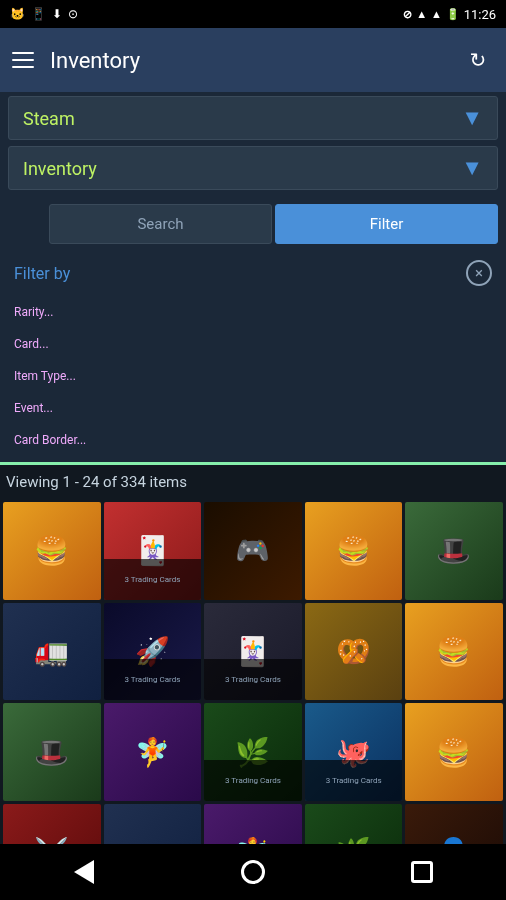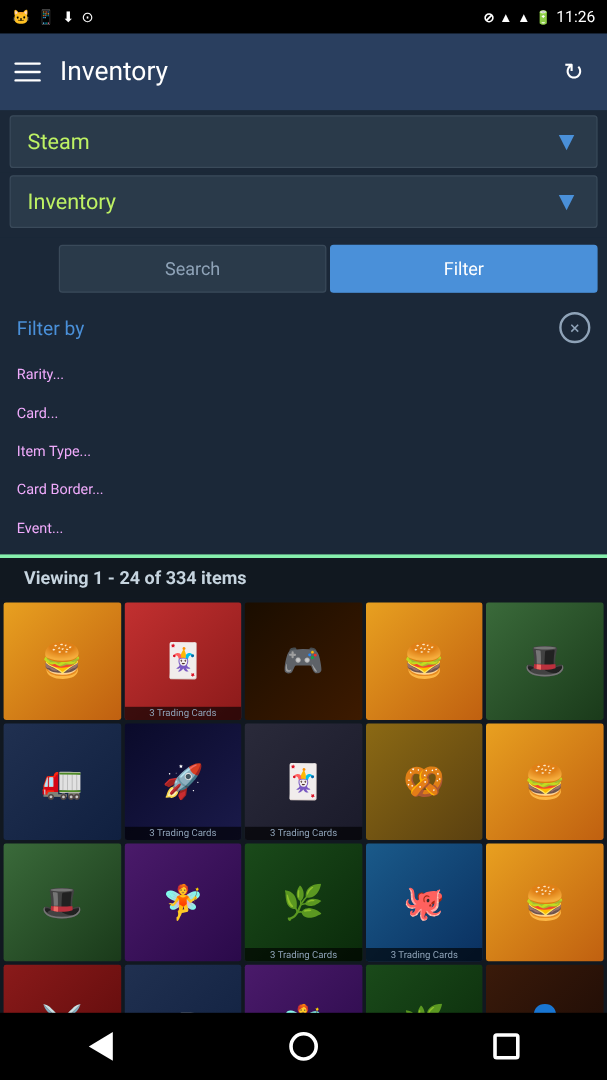--- a/index.html
+++ b/index.html
@@ -136,24 +136,23 @@
     .filter-option {
       font-size: 12px;
       color: #f0abfc;
       padding: 9px 0;
       cursor: pointer;
     }
 
     
     .viewing-bar {
       background: #111820;
-      padding: 8px 20px;
+      padding: 8px 6px;
       font-size: 15px;
       color: #c6d4df;
-      font-weight: bold;
     }
 
     
     .inventory-grid {
       display: grid;
       grid-template-columns: repeat(5, 1fr);
       gap: 3px;
       padding: 3px;
       background: #111820;
       overflow: hidden;
@@ -170,21 +169,21 @@
       width: 100%; height: 100%;
       display: flex; align-items: center; justify-content: center;
     }
     .grid-badge {
       position: absolute;
       bottom: 0; left: 0; right: 0;
       background: rgba(0,0,0,0.65);
       font-size: 8px;
       color: #8fa3b8;
       text-align: center;
-      padding: 1px 2px;
+      padding: 16px 2px;
       white-space: nowrap;
       overflow: hidden;
       text-overflow: ellipsis;
     }
 
     
     .bg-l4d2 { background: linear-gradient(135deg, #c23030 0%, #8b1a1a 100%); }
     .bg-horror { background: linear-gradient(135deg, #1a0d00 0%, #3d1a00 100%); }
     .bg-cook { background: linear-gradient(135deg, #e8a020 0%, #c06010 100%); }
     .bg-ranger { background: linear-gradient(135deg, #3a6a3a 0%, #1a3a1a 100%); }
@@ -290,22 +289,22 @@
 <div class="filter-panel">
   <div class="filter-header">
     <span class="filter-by-label">Filter by</span>
     <div class="filter-close">
       <span>×</span>
     </div>
   </div>
   <div class="filter-option">Rarity...</div>
   <div class="filter-option">Card...</div>
   <div class="filter-option">Item Type...</div>
+  <div class="filter-option">Event...</div>
   <div class="filter-option">Card Border...</div>
-  <div class="filter-option">Event...</div>
 </div>
 
 <div class="viewing-bar">
   <span>Viewing 1 - 24 of 334 items</span>
 </div>
 
 <div class="inventory-grid" id="grid-container">
 <div class="grid-item bg-cook">
       <div class="grid-item-bg" style="font-size: 28px;">🍔</div>
     </div>

